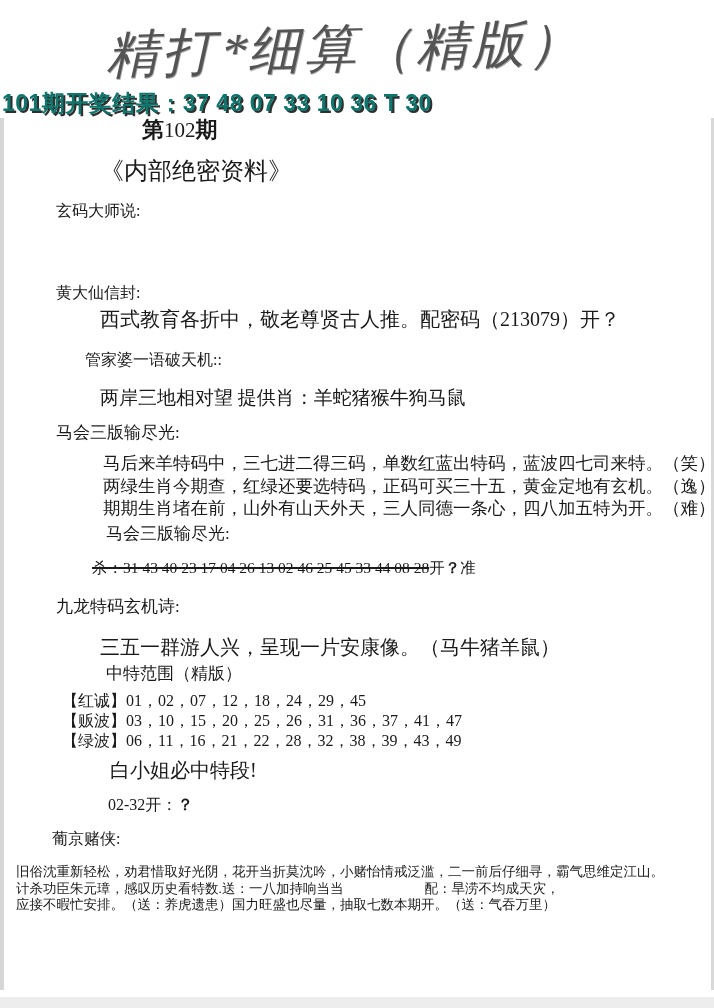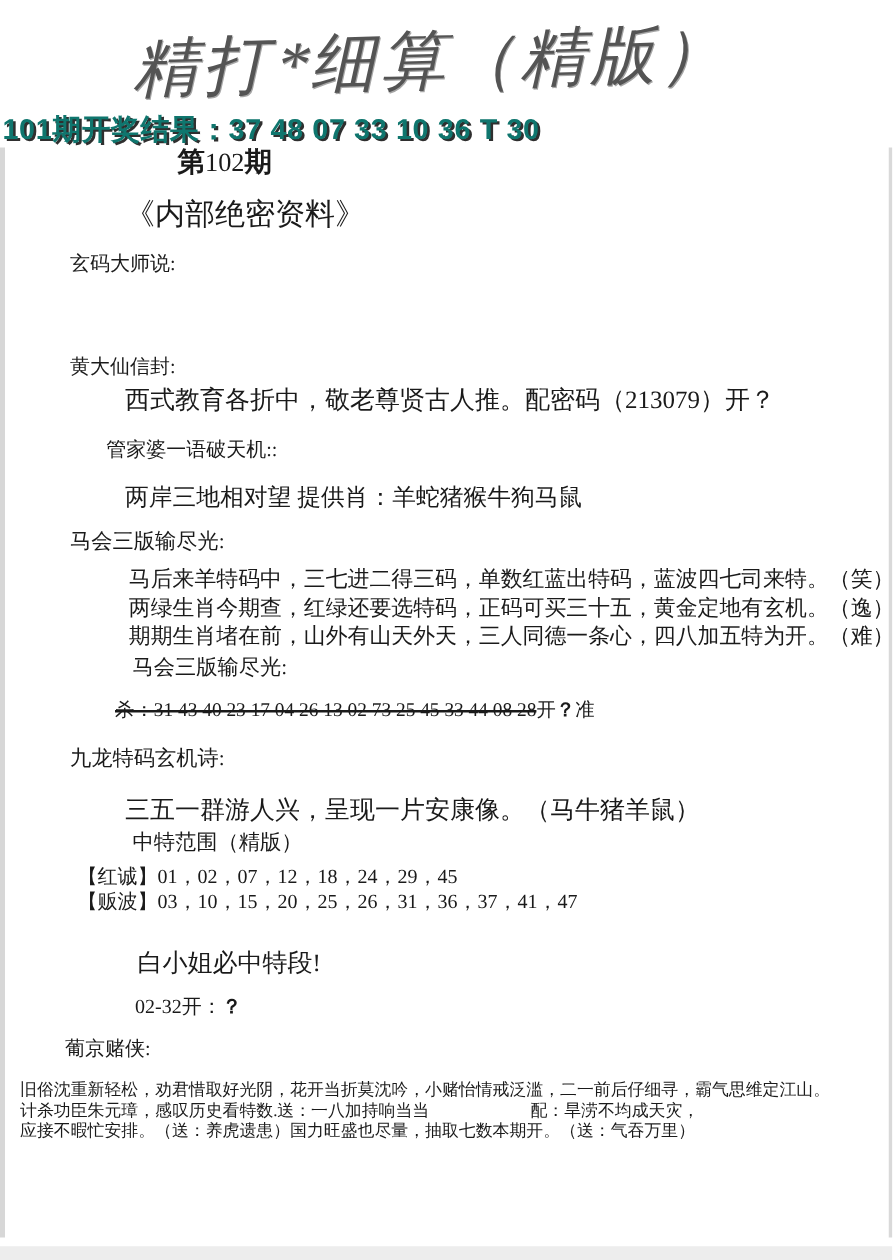--- a/index.html
+++ b/index.html
@@ -71,33 +71,36 @@
   <div class="abs" style="left:56px;top:421px;font-size:17px;">马会三版输尽光:</div>
   <div class="abs" style="left:103px;top:452px;font-size:17.5px;line-height:22.5px;text-align:center;">
     <div>马后来羊特码中，三七进二得三码，单数红蓝出特码，蓝波四七司来特。（笑）</div>
     <div>两绿生肖今期查，红绿还要选特码，正码可买三十五，黄金定地有玄机。（逸）</div>
     <div>期期生肖堵在前，山外有山天外天，三人同德一条心，四八加五特为开。（难）</div>
   </div>
 
   <div class="abs" style="left:106px;top:522px;font-size:17px;">马会三版输尽光:</div>
 
   <div class="abs" style="left:92px;top:558px;font-size:15.5px;">
-    <span class="strike">杀：31 43 40 23 17 04 26 13 02 73 25 45 33 44 08 28</span><span>开</span><span class="bold">？</span><span>准</span>
+    <span class="strike">杀：31 43 40 23 17 04 26 13 02 46 25 45 33 44 08 28</span><span>开</span><span class="bold">？</span><span>准</span>
   </div>
 
   <div class="abs" style="left:56px;top:595px;font-size:17px;">九龙特码玄机诗:</div>
   <div class="abs" style="left:106px;top:662px;font-size:17px;">中特范围（精版）</div>
 
   <div class="abs" style="left:100px;top:634px;font-size:20px;">三五一群游人兴，呈现一片安康像。（马牛猪羊鼠）</div>
 
   <div class="abs" style="left:62px;top:691px;font-size:16px;">
     <span>【红诚】</span><span>01，02，07，12，18，24，29，45</span>
   </div>
   <div class="abs" style="left:62px;top:711px;font-size:16px;">
     <span>【贩波】</span><span>03，10，15，20，25，26，31，36，37，41，47</span>
+  </div>
+  <div class="abs" style="left:62px;top:731px;font-size:16px;">
+    <span>【绿波】</span><span>06，11，16，21，22，28，32，38，39，43，49</span>
   </div>
 
   <div class="abs" style="left:110px;top:757px;font-size:20px;">白小姐必中特段!</div>
 
   <div class="abs" style="left:108px;top:795px;font-size:16px;">
     <span>02-32开：</span><span class="bold">？</span>
   </div>
 
   <div class="abs" style="left:52px;top:829px;font-size:16px;">葡京赌侠:</div>
 

